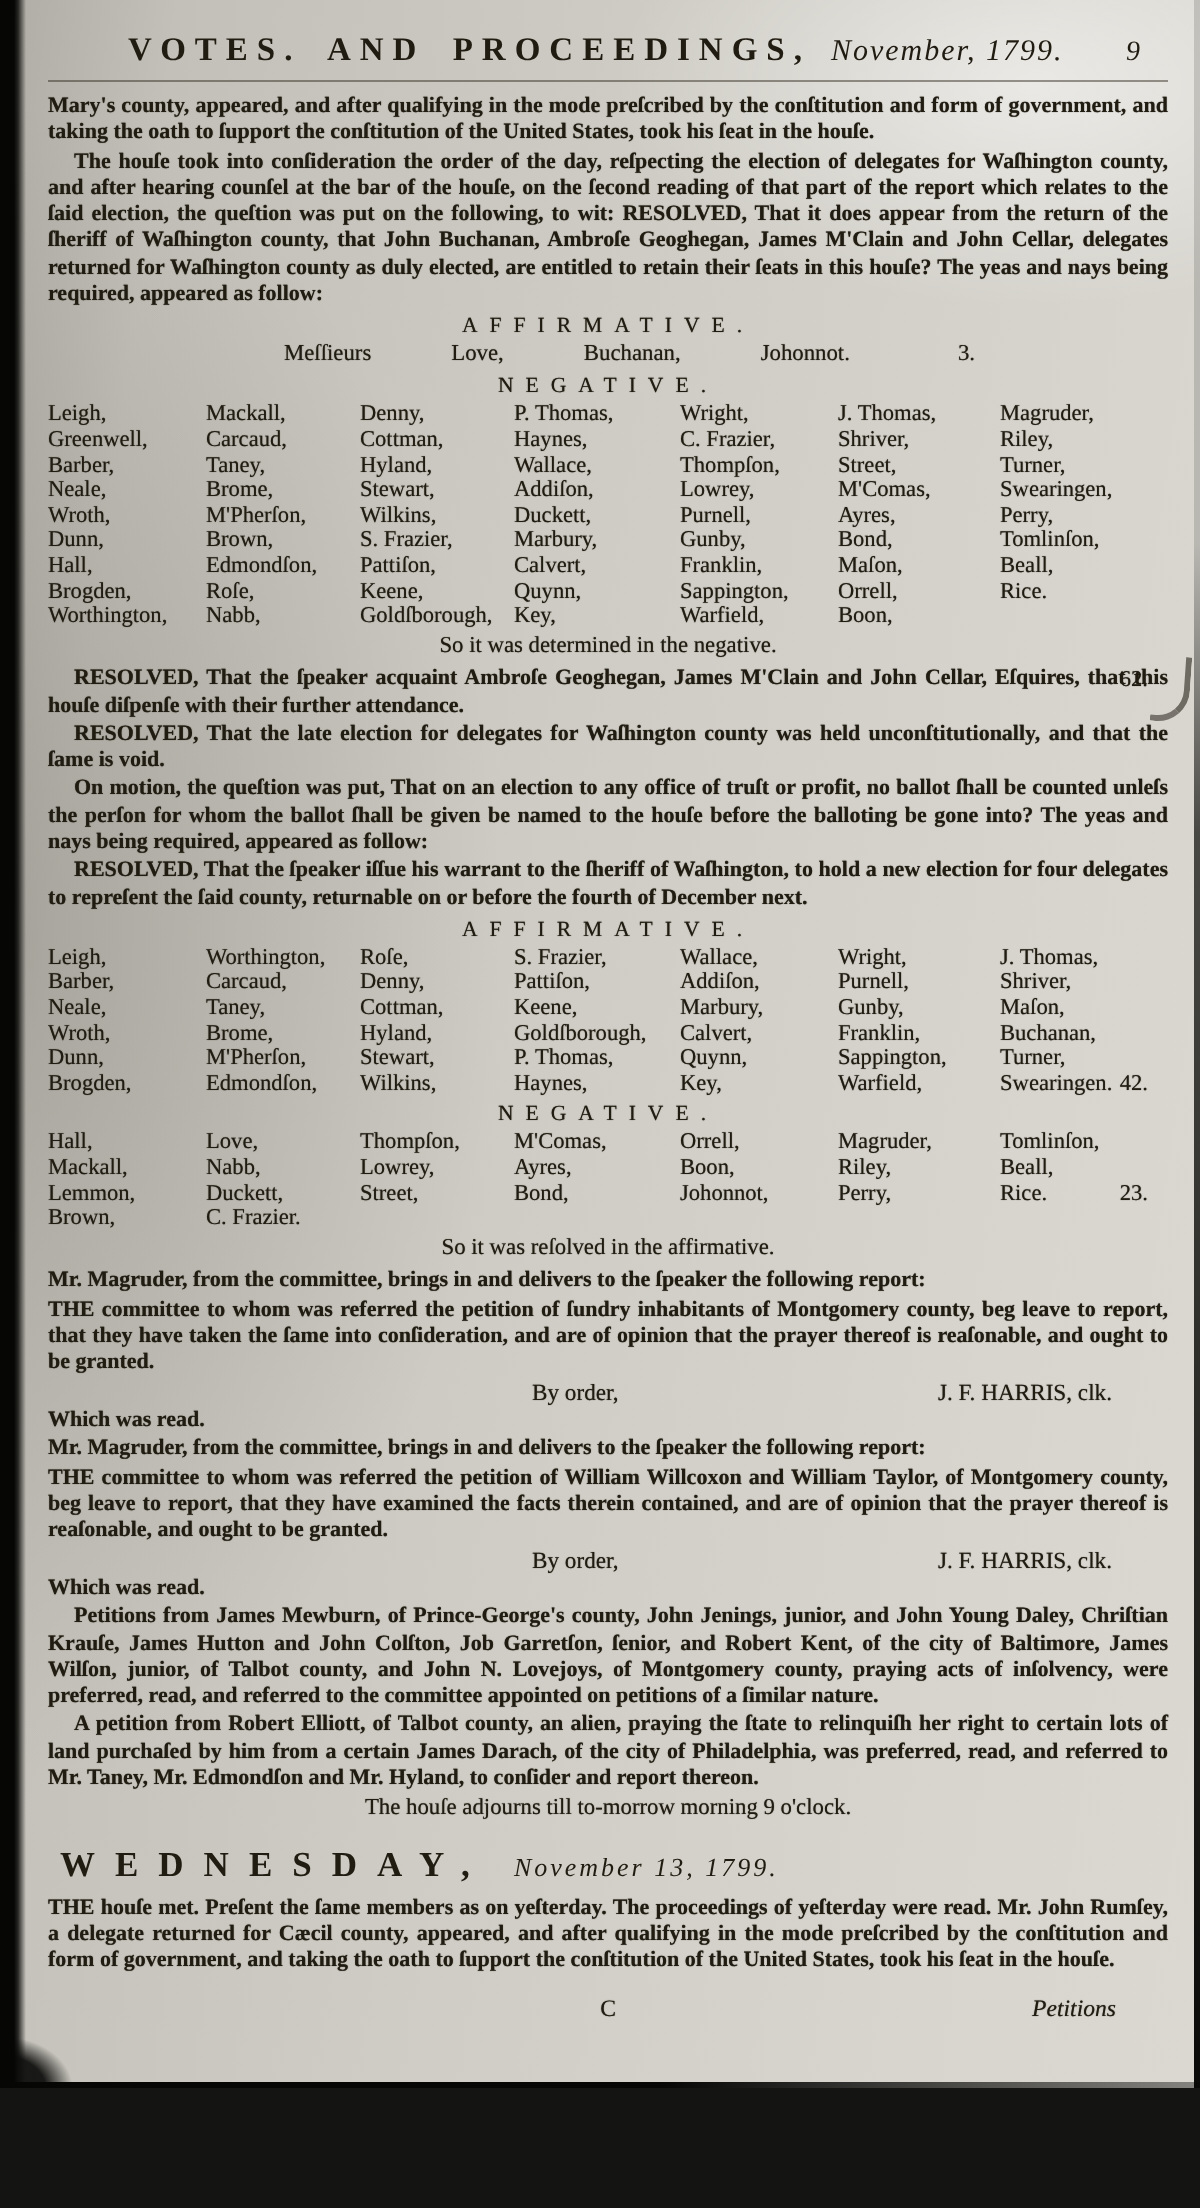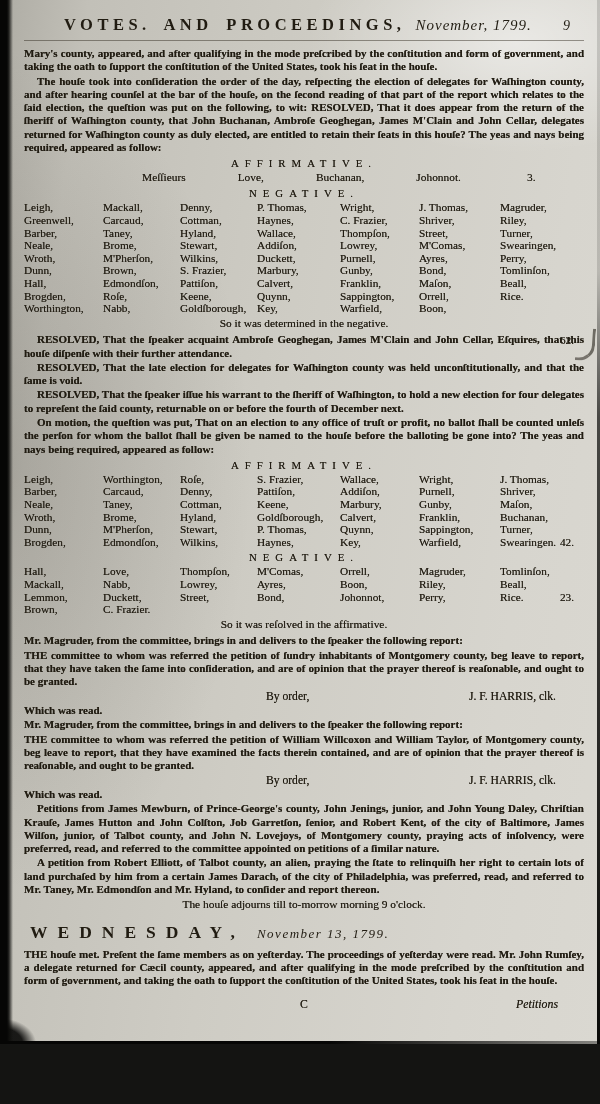--- a/index.html
+++ b/index.html
@@ -24,21 +24,21 @@
   .masthead{display:flex;align-items:baseline;border-bottom:1px solid rgba(40,34,22,.45);
     padding:2px 6px 5px 40px;margin-bottom:6px;}
   .t-caps{font-weight:bold;font-size:16.5px;letter-spacing:4.5px;word-spacing:5px;white-space:nowrap;}
   .t-date{font-style:italic;font-size:15px;margin-left:10px;letter-spacing:1px;white-space:nowrap;}
   .t-page{margin-left:auto;font-style:italic;font-size:14px;padding-right:8px;}
   .bp{font-size:11px;line-height:13.3px;text-align:justify;margin:0 0 1px;
     text-shadow:0 0 .5px rgba(30,25,15,.75);font-weight:bold;}
   .indent{text-indent:13px;}
   .vote-heading{text-align:center;font-size:10.8px;letter-spacing:6px;margin:3px 0 2px;
     text-shadow:0 0 .5px rgba(30,25,15,.75);}
-  .mess-row{display:flex;gap:52px;padding-left:118px;font-size:11.4px;line-height:13px;
+  .mess-row{display:flex;gap:40px;padding-left:118px;font-size:11.4px;line-height:13px;
     text-shadow:0 0 .5px rgba(30,25,15,.7);}
   .acount{margin-left:14px;}
   .vote-table{position:relative;display:grid;
     grid-template-columns:79px 77px 77px 83px 79px 81px 1fr;
     font-size:11.3px;line-height:12.6px;margin:1px 0 2px;
     text-shadow:0 0 .5px rgba(30,25,15,.7);}
   .vote-table .vcell{white-space:nowrap;overflow:visible;}
   .tbl-count{position:absolute;right:10px;}
   .tc1{top:88.2px;margin-top:44px;}
   .tc2{top:63px;}
@@ -149,22 +149,22 @@
         <span class="vcell">Goldſborough,</span>
         <span class="vcell">Key,</span>
         <span class="vcell">Warfield,</span>
         <span class="vcell">Boon,</span>
         <span class="vcell"></span>
       </div>
     <div class="center-line">So it was determined in the negative.</div>
 
     <p class="bp indent">RESOLVED, That the ſpeaker acquaint Ambroſe Geoghegan, James M'Clain and John Cellar, Eſquires, that this houſe diſpenſe with their further attendance.</p>
     <p class="bp indent">RESOLVED, That the late election for delegates for Waſhington county was held unconſtitutionally, and that the ſame is void.</p>
+    <p class="bp indent">On motion, the queſtion was put, That on an election to any office of truſt or profit, no ballot ſhall be counted unleſs the perſon for whom the ballot ſhall be given be named to the houſe before the balloting be gone into? The yeas and nays being required, appeared as follow:</p>
     <p class="bp indent">RESOLVED, That the ſpeaker iſſue his warrant to the ſheriff of Waſhington, to hold a new election for four delegates to repreſent the ſaid county, returnable on or before the fourth of December next.</p>
-    <p class="bp indent">On motion, the queſtion was put, That on an election to any office of truſt or profit, no ballot ſhall be counted unleſs the perſon for whom the ballot ſhall be given be named to the houſe before the balloting be gone into? The yeas and nays being required, appeared as follow:</p>
 
     <div class="vote-heading">AFFIRMATIVE.</div>
     <div class="vote-table">
       <span class="tbl-count tc2">42.</span>
     <span class="vcell">Leigh,</span>
         <span class="vcell">Worthington,</span>
         <span class="vcell">Roſe,</span>
         <span class="vcell">S. Frazier,</span>
         <span class="vcell">Wallace,</span>
         <span class="vcell">Wright,</span>

